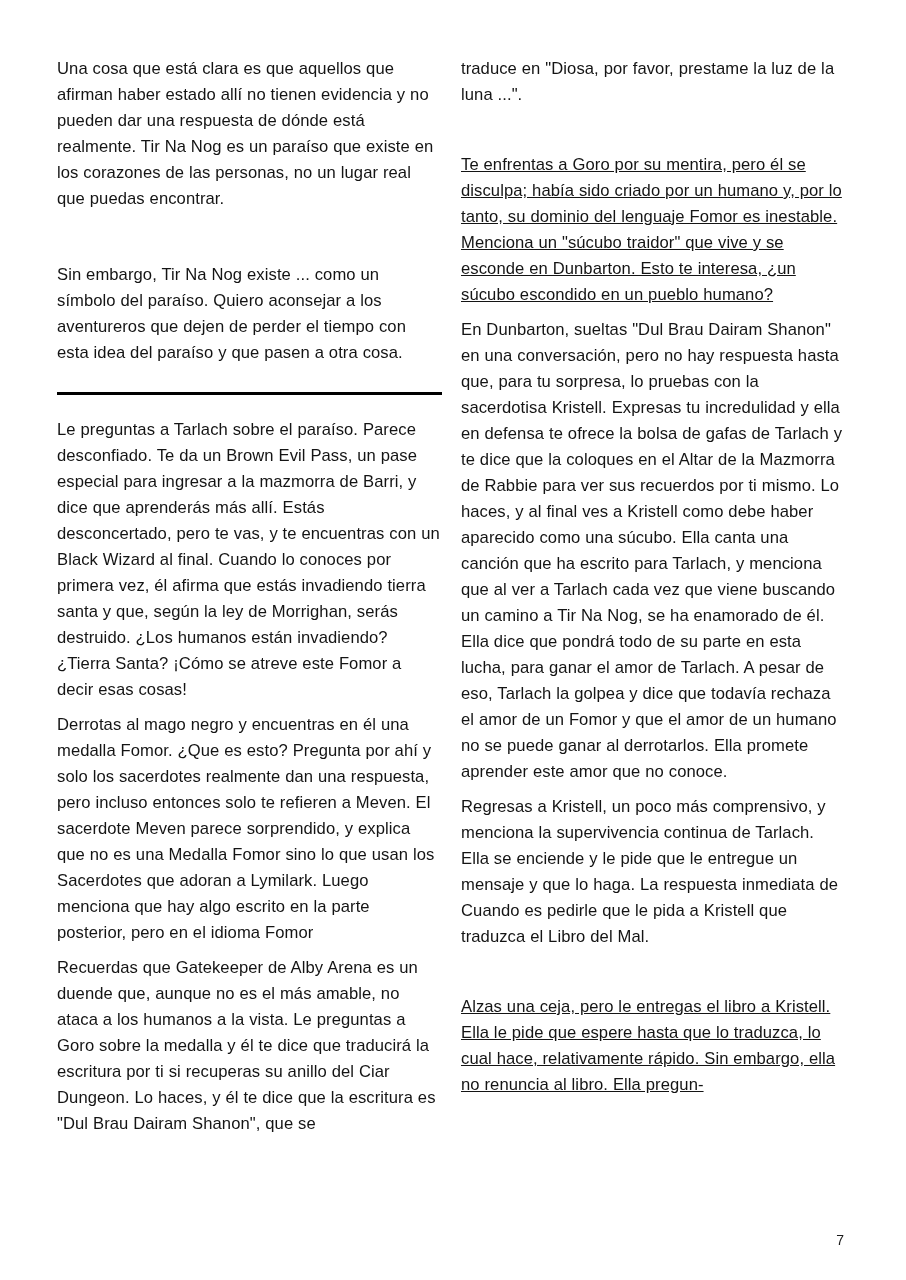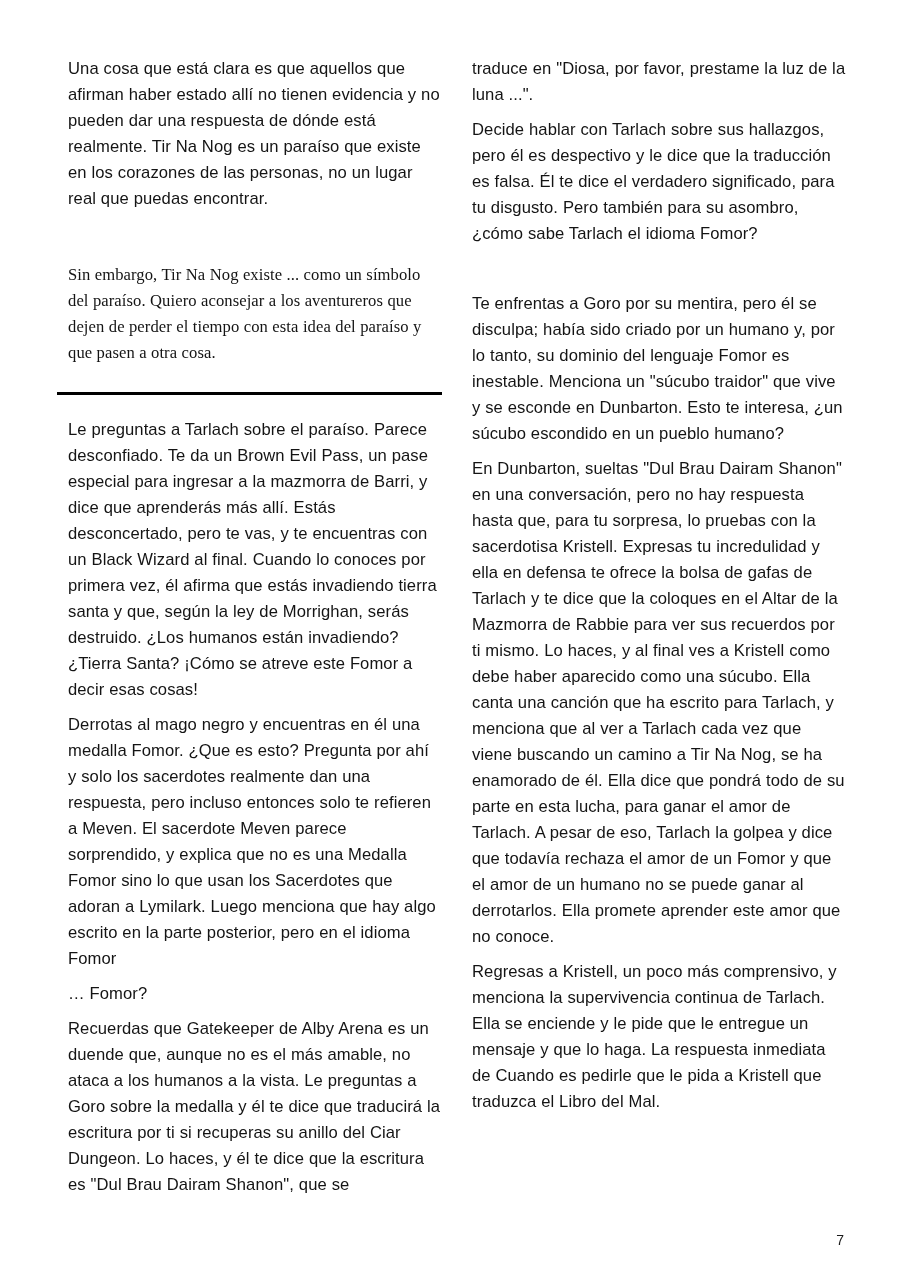--- a/index.html
+++ b/index.html
@@ -32,36 +32,36 @@
 
   .column {
     position: absolute;
     top: 0;
     width: 385px;
   }
   .column.left  { left: 0; }
   .column.right { left: 404px; }
 
   p.para {
-    margin: 0 0 9px 11px;
+    margin: 0 0 9px 0;
     font-size: 16.6px;
     line-height: 26px;
     text-align: left;
     letter-spacing: 0.005em;
     word-spacing: 0.01em;
     color: #141414;
     -webkit-font-smoothing: antialiased;
   }
 
   p.para.gap-before {
     margin-top: 44px;
+    text-decoration: underline;
   }
   p.para.gap-before-lg {
     margin-top: 50px;
-    font-family: Liberation Serif, serif;
   }
 
   hr.rule {
     border: none;
     border-top: 3.5px solid #000000;
     margin: 26px 0 22px 0;
     width: 100%;
     height: 0;
   }
 
@@ -81,29 +81,28 @@
 <div class="page">
 
   <div class="columns">
 
     <div class="column left">
       <p class="para">Una cosa que está clara es que aquellos que afirman haber estado allí no tienen evidencia y no pueden dar una respuesta de dónde está realmente. Tir Na Nog es un paraíso que existe en los corazones de las personas, no un lugar real que puedas encontrar.</p>
       <p class="para gap-before-lg">Sin embargo, Tir Na Nog existe ... como un símbolo del paraíso. Quiero aconsejar a los aventureros que dejen de perder el tiempo con esta idea del paraíso y que pasen a otra cosa.</p>
       <hr class="rule">
       <p class="para">Le preguntas a Tarlach sobre el paraíso. Parece desconfiado. Te da un Brown Evil Pass, un pase especial para ingresar a la mazmorra de Barri, y dice que aprenderás más allí. Estás desconcertado, pero te vas, y te encuentras con un Black Wizard al final. Cuando lo conoces por primera vez, él afirma que estás invadiendo tierra santa y que, según la ley de Morrighan, serás destruido. ¿Los humanos están invadiendo? ¿Tierra Santa? ¡Cómo se atreve este Fomor a decir esas cosas!</p>
       <p class="para">Derrotas al mago negro y encuentras en él una medalla Fomor. ¿Que es esto? Pregunta por ahí y solo los sacerdotes realmente dan una respuesta, pero incluso entonces solo te refieren a Meven. El sacerdote Meven parece sorprendido, y explica que no es una Medalla Fomor sino lo que usan los Sacerdotes que adoran a Lymilark. Luego menciona que hay algo escrito en la parte posterior, pero en el idioma Fomor</p>
-      <p class="para">… Fomor?</p>
       <p class="para">Recuerdas que Gatekeeper de Alby Arena es un duende que, aunque no es el más amable, no ataca a los humanos a la vista. Le preguntas a Goro sobre la medalla y él te dice que traducirá la escritura por ti si recuperas su anillo del Ciar Dungeon. Lo haces, y él te dice que la escritura es "Dul Brau Dairam Shanon", que se</p>
     </div>
 
     <div class="column right">
       <p class="para">traduce en "Diosa, por favor, prestame la luz de la luna ...".</p>
-      <p class="para">Decide hablar con Tarlach sobre sus hallazgos, pero él es despectivo y le dice que la traducción es falsa. Él te dice el verdadero significado, para tu disgusto. Pero también para su asombro, ¿cómo sabe Tarlach el idioma Fomor?</p>
       <p class="para gap-before">Te enfrentas a Goro por su mentira, pero él se disculpa; había sido criado por un humano y, por lo tanto, su dominio del lenguaje Fomor es inestable. Menciona un "súcubo traidor" que vive y se esconde en Dunbarton. Esto te interesa, ¿un súcubo escondido en un pueblo humano?</p>
       <p class="para">En Dunbarton, sueltas "Dul Brau Dairam Shanon" en una conversación, pero no hay respuesta hasta que, para tu sorpresa, lo pruebas con la sacerdotisa Kristell. Expresas tu incredulidad y ella en defensa te ofrece la bolsa de gafas de Tarlach y te dice que la coloques en el Altar de la Mazmorra de Rabbie para ver sus recuerdos por ti mismo. Lo haces, y al final ves a Kristell como debe haber aparecido como una súcubo. Ella canta una canción que ha escrito para Tarlach, y menciona que al ver a Tarlach cada vez que viene buscando un camino a Tir Na Nog, se ha enamorado de él. Ella dice que pondrá todo de su parte en esta lucha, para ganar el amor de Tarlach. A pesar de eso, Tarlach la golpea y dice que todavía rechaza el amor de un Fomor y que el amor de un humano no se puede ganar al derrotarlos. Ella promete aprender este amor que no conoce.</p>
       <p class="para">Regresas a Kristell, un poco más comprensivo, y menciona la supervivencia continua de Tarlach. Ella se enciende y le pide que le entregue un mensaje y que lo haga. La respuesta inmediata de Cuando es pedirle que le pida a Kristell que traduzca el Libro del Mal.</p>
+      <p class="para gap-before">Alzas una ceja, pero le entregas el libro a Kristell. Ella le pide que espere hasta que lo traduzca, lo cual hace, relativamente rápido. Sin embargo, ella no renuncia al libro. Ella pregun-</p>
     </div>
 
   </div>
 
   <div class="page-number">7</div>
 
 </div>
 
 </body></html>

